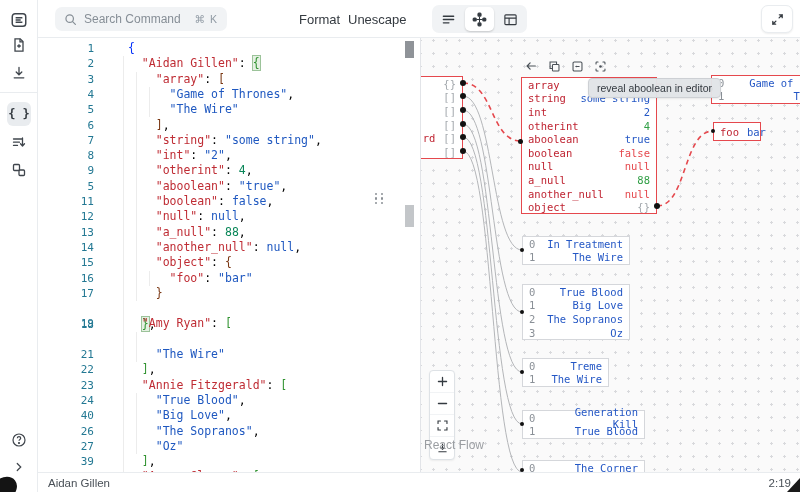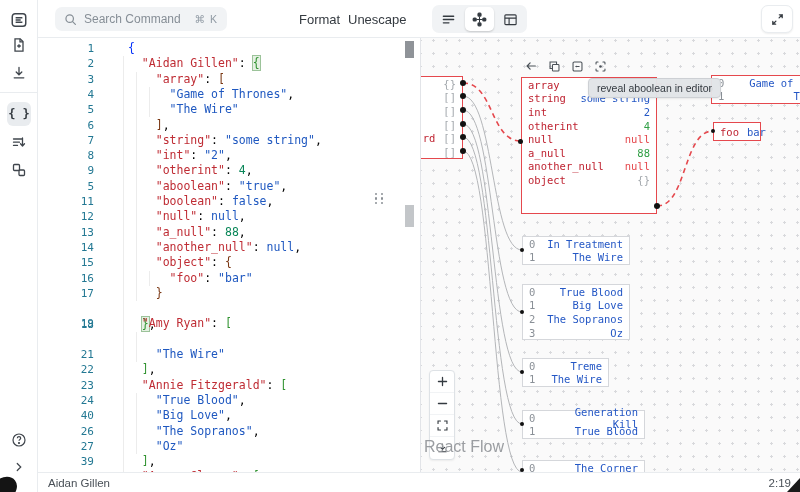--- a/index.html
+++ b/index.html
@@ -83,21 +83,21 @@
     color:#495057; cursor:pointer; }
   #tooltip { position:absolute; left:167px; top:40px; z-index:6; background:rgba(225,228,231,.97);
     border:1px solid #cdd0d4; border-radius:4px; padding:3px 8px; font-size:10.5px; color:#343a40;
     font-family:"Liberation Sans",sans-serif; white-space:nowrap; box-shadow:0 1px 2px rgba(0,0,0,.08); }
 
   #zoomctrl { position:absolute; left:8px; top:332px; width:26px; background:#fff;
     border:1px solid #dee2e6; border-radius:4px; box-shadow:0 1px 2px rgba(0,0,0,.06); z-index:5; }
   .zc-btn { width:100%; height:22px; display:flex; align-items:center; justify-content:center;
     color:#343a40; cursor:pointer; border-bottom:1px solid #f1f3f5; }
   .zc-btn:last-child { border-bottom:none; }
-  #rf-attr { position:absolute; left:3px; top:400px; font-size:16px; color:#9a9da1; z-index:5;
+  #rf-attr { position:absolute; left:3px; top:400px; font-size:12px; color:#9a9da1; z-index:5;
     font-family:"Liberation Sans",sans-serif; }
 
   
   #statusbar { position:absolute; left:0; top:472px; width:800px; height:20px; background:#fff;
     border-top:1px solid #e9ecef; z-index:25; display:flex; align-items:center;
     font-size:11.5px; color:#495057; }
   #status-path { margin-left:48px; }
   #status-pos { margin-left:auto; margin-right:9px; }
 
   
@@ -358,20 +358,28 @@
         </div>
         <div class="grow">
           <span class="k">int</span>
           <span class="val v-str">2</span>
         </div>
         <div class="grow">
           <span class="k">otherint</span>
           <span class="val v-num">4</span>
         </div>
         <div class="grow">
+          <span class="k">aboolean</span>
+          <span class="val v-str">true</span>
+        </div>
+        <div class="grow">
+          <span class="k">boolean</span>
+          <span class="val v-kw">false</span>
+        </div>
+        <div class="grow">
           <span class="k">null</span>
           <span class="val v-kw">null</span>
         </div>
         <div class="grow">
           <span class="k">a_null</span>
           <span class="val v-num">88</span>
         </div>
         <div class="grow">
           <span class="k">another_null</span>
           <span class="val v-kw">null</span>

